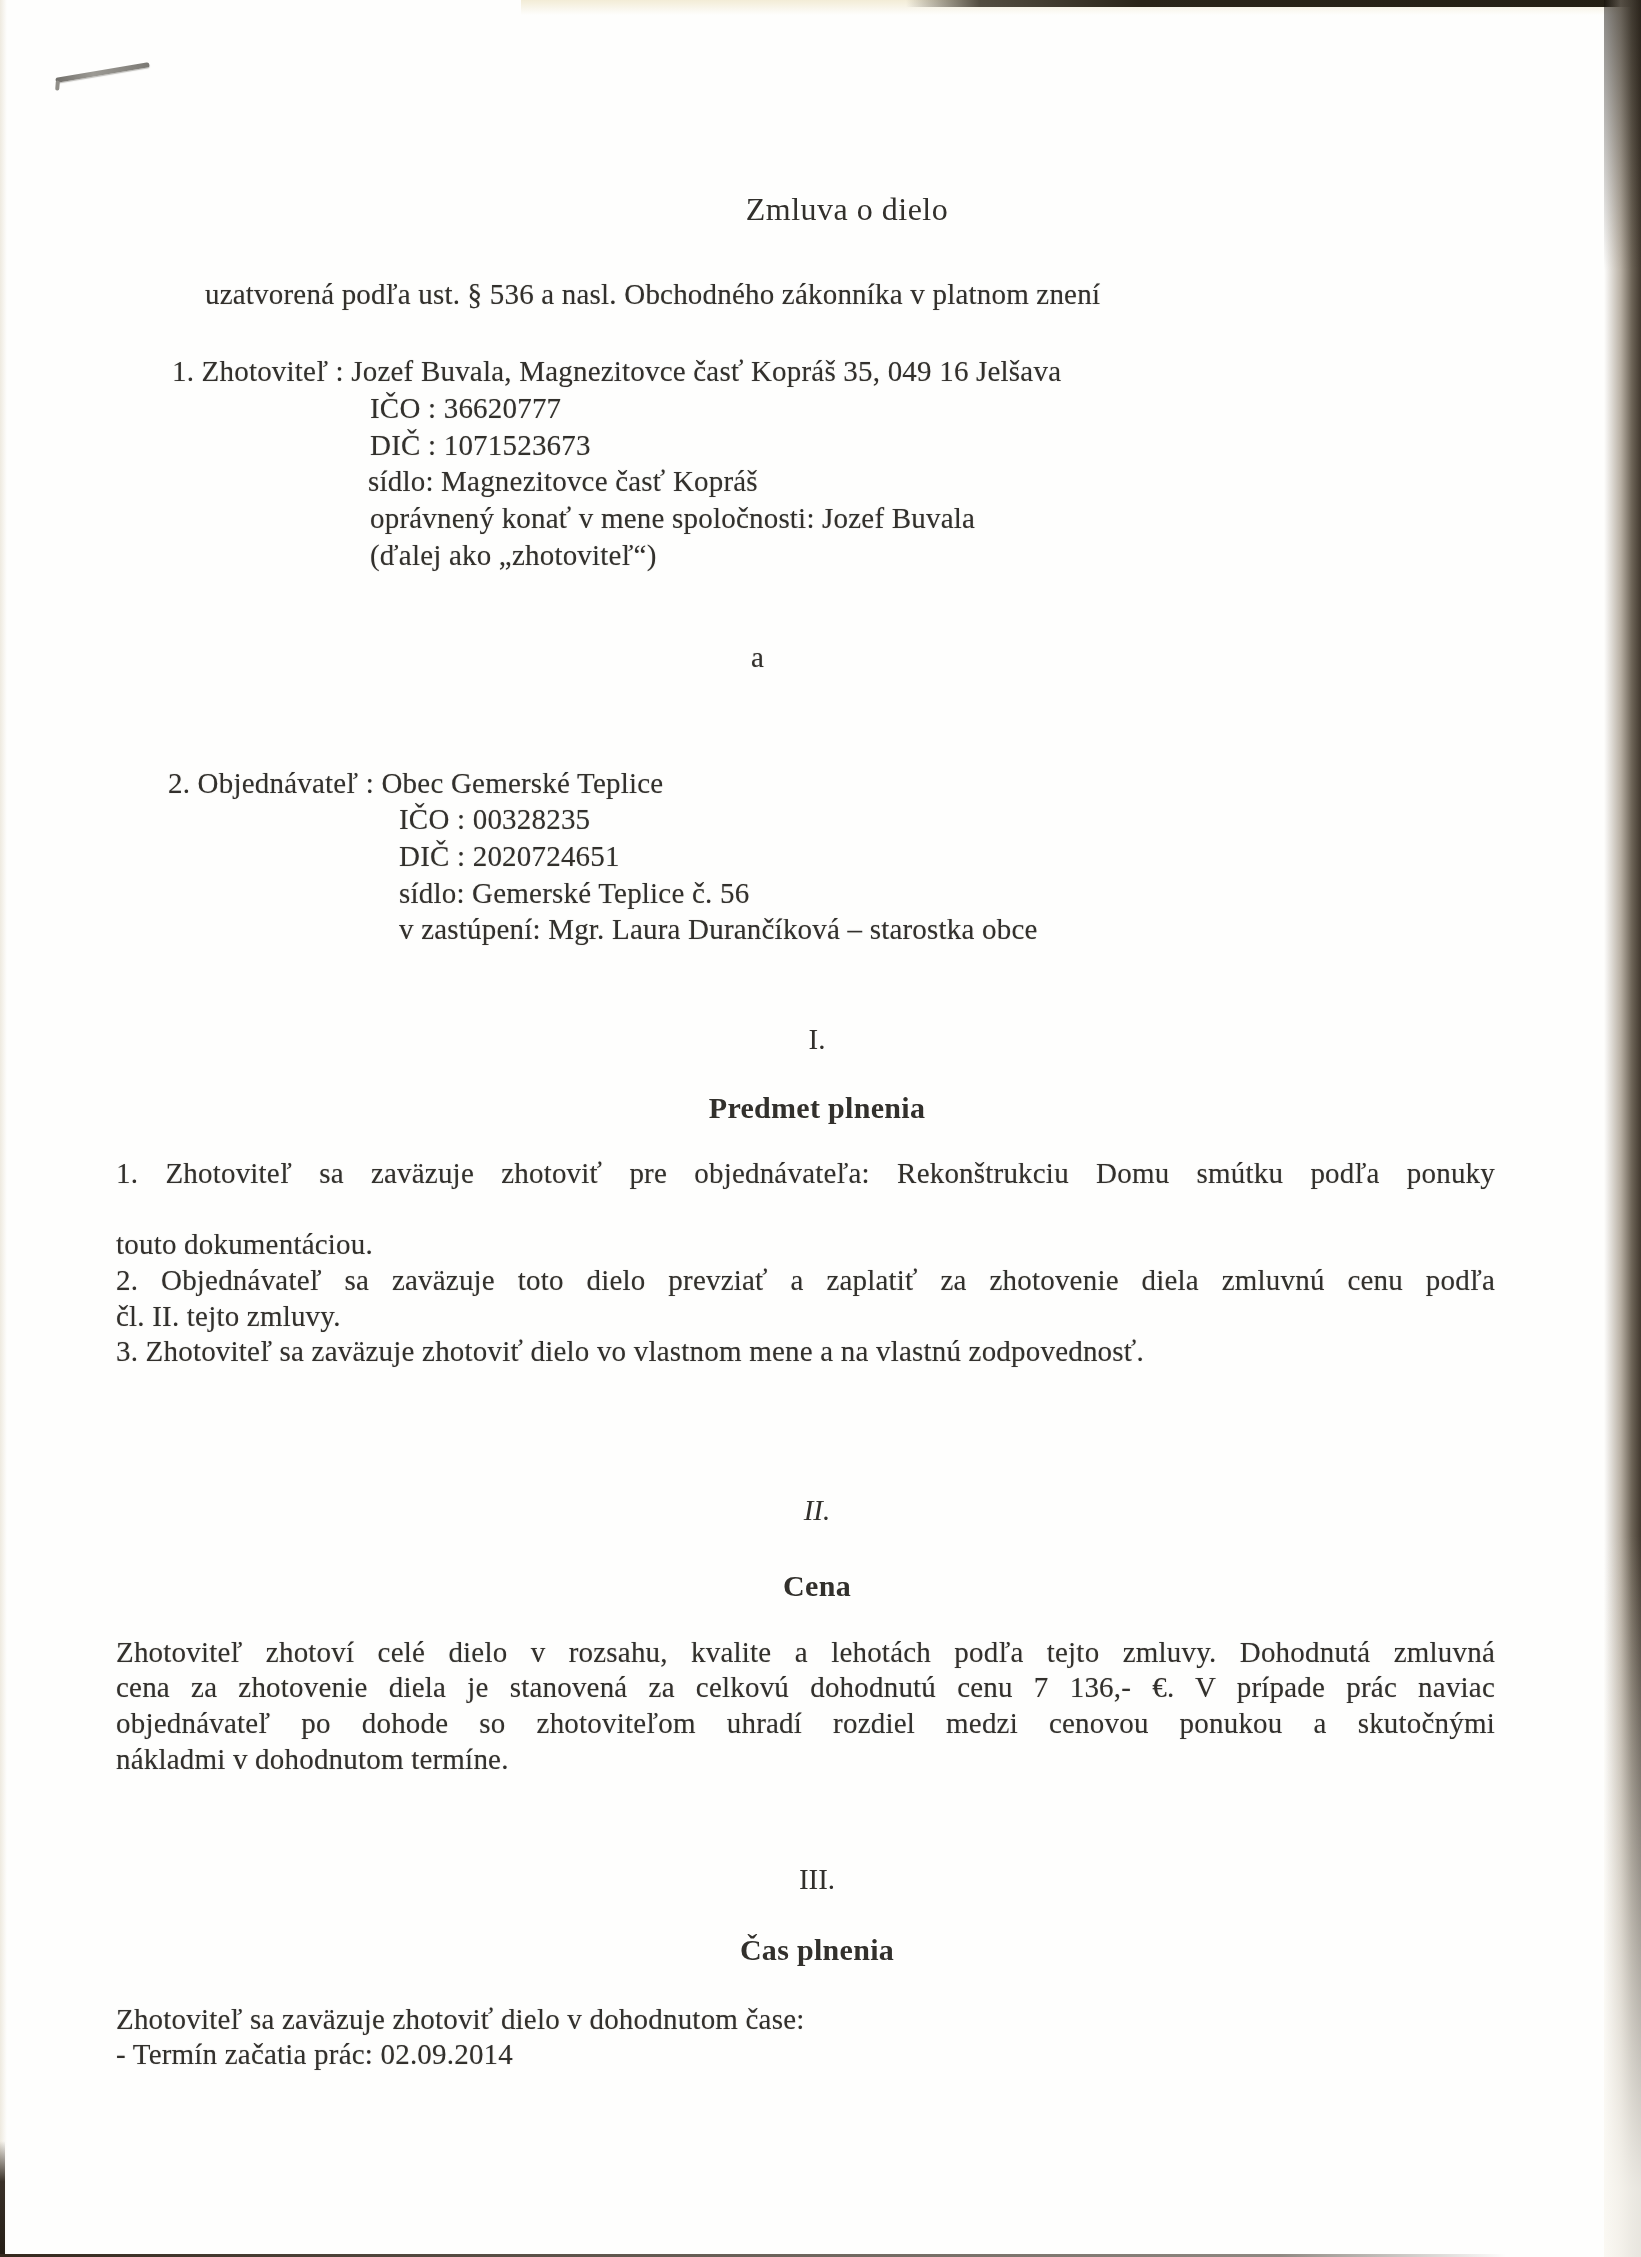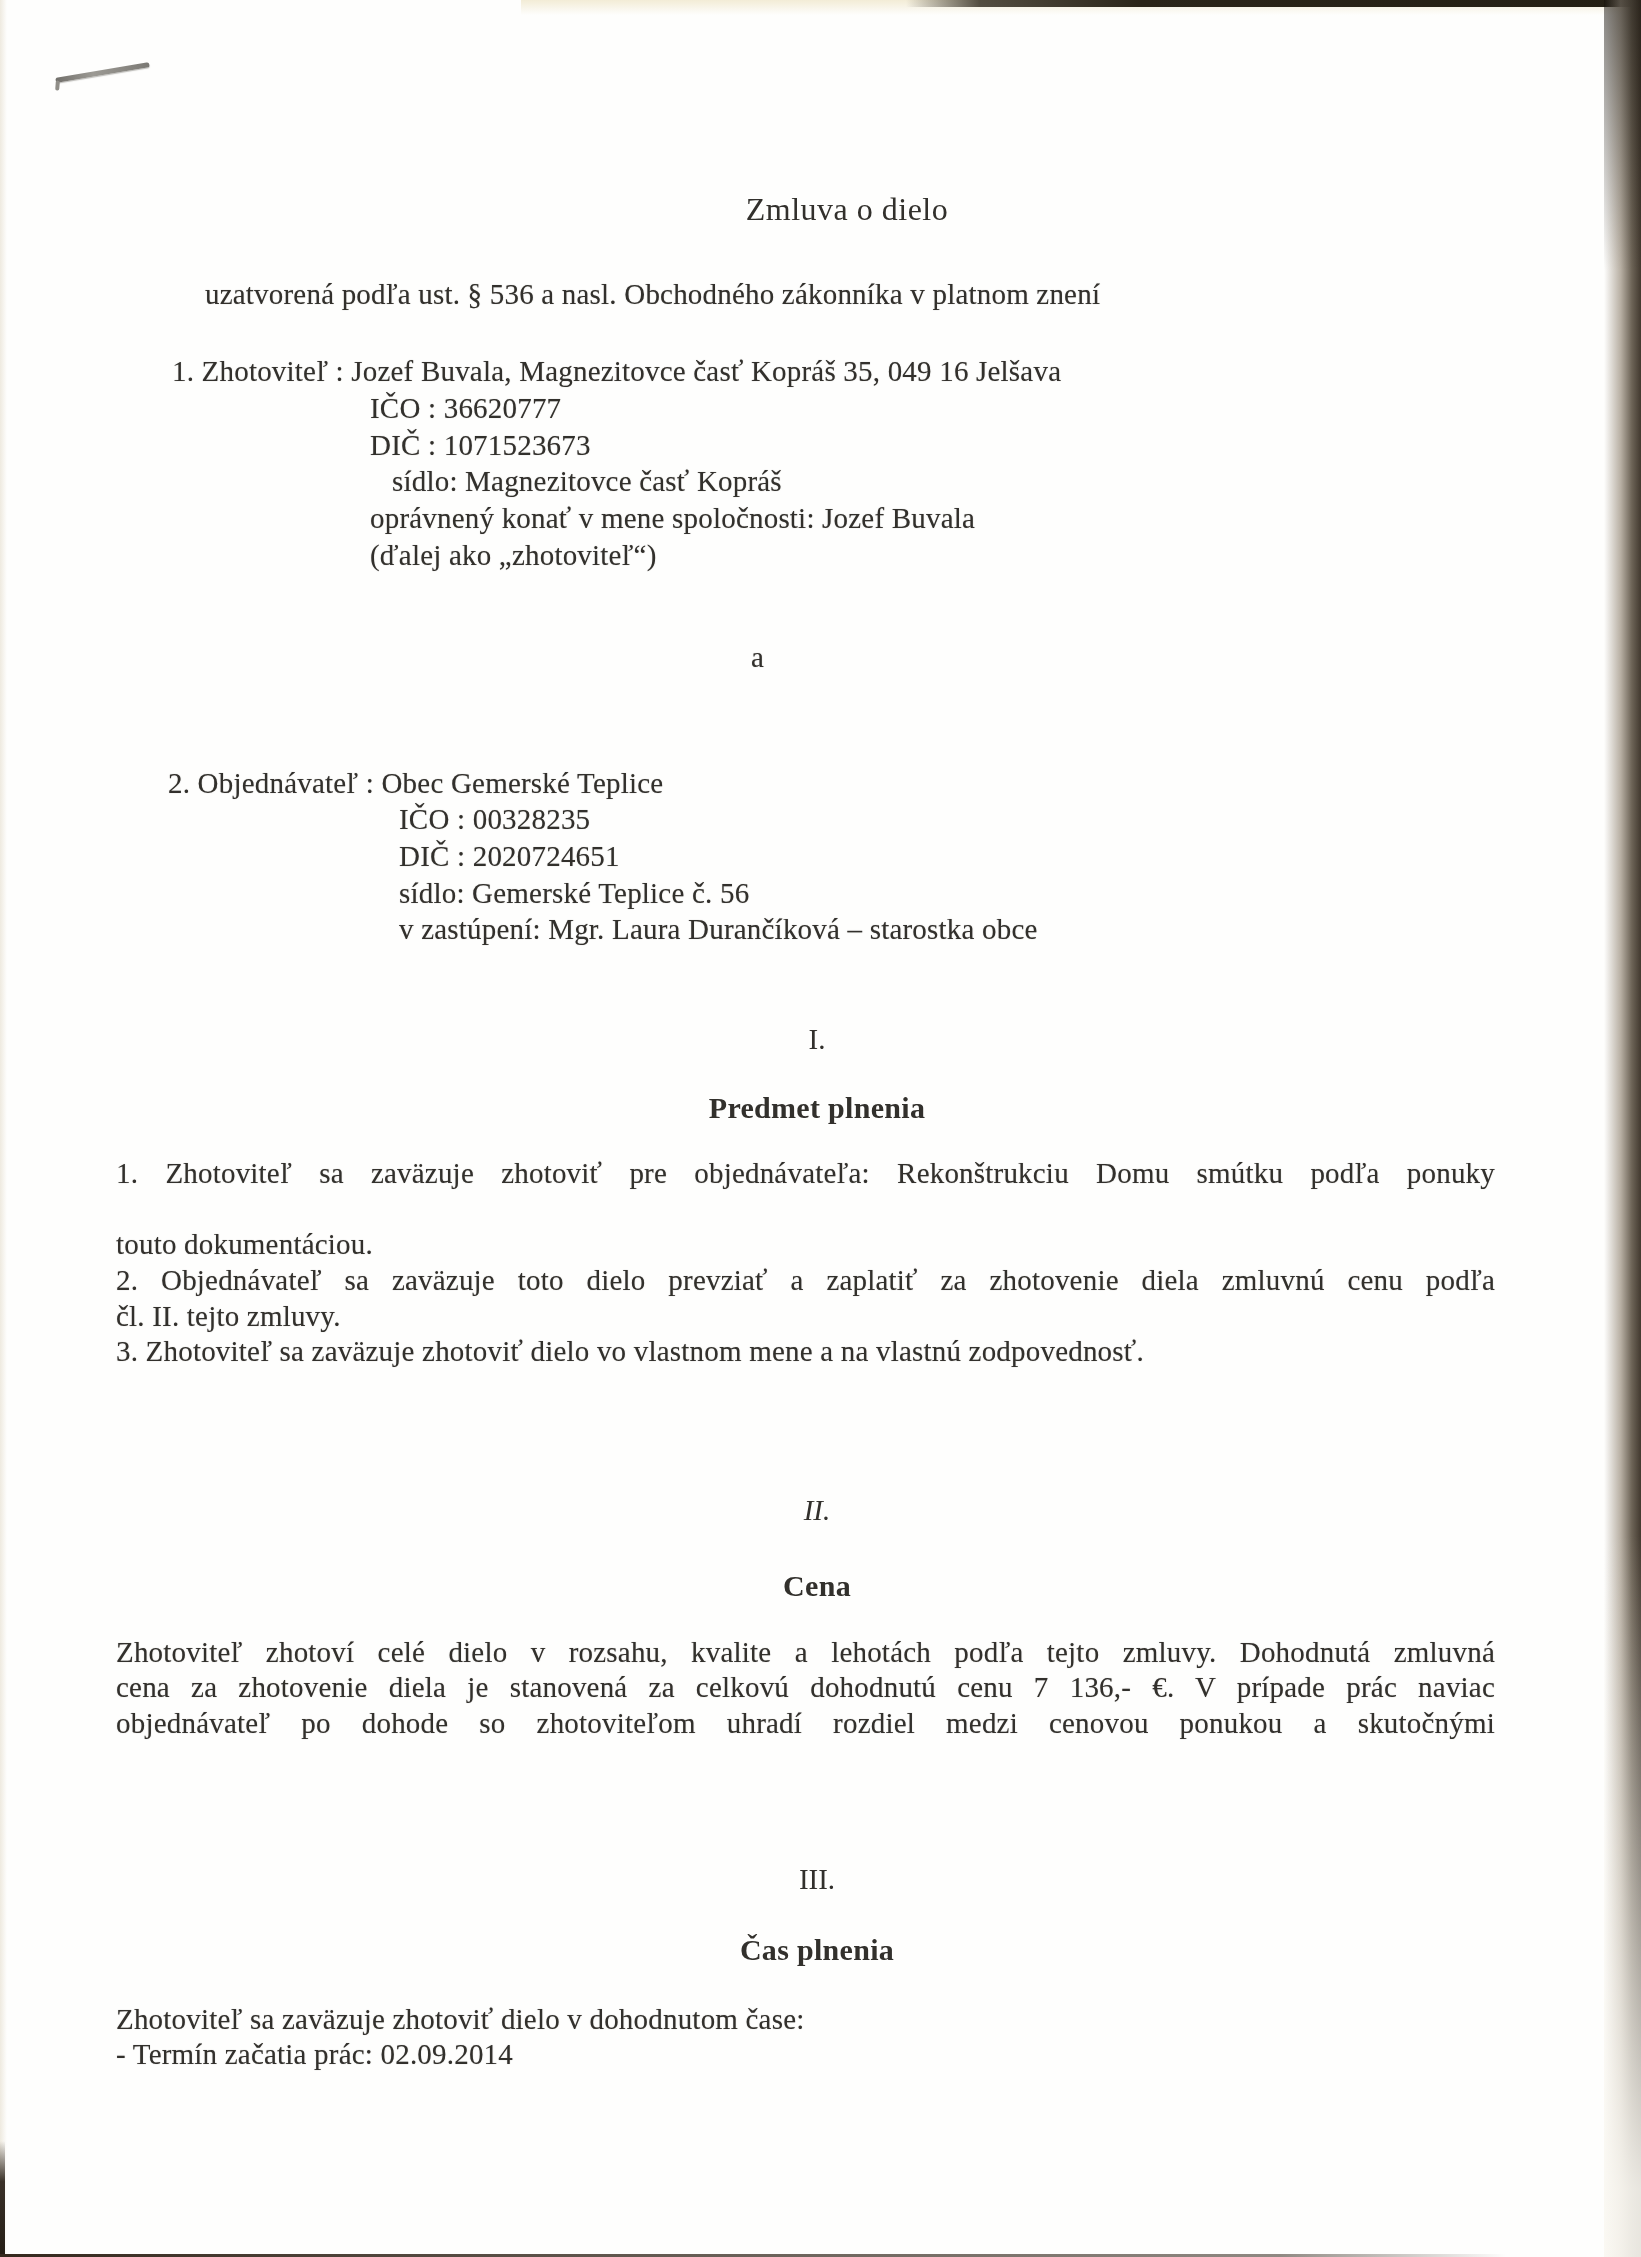--- a/index.html
+++ b/index.html
@@ -68,21 +68,21 @@
   <div class="edge-bottom"></div>
   <div class="pen-stroke"></div>
 
   <div class="center-wrap doc-title" style="top:191px;">Zmluva o dielo</div>
 
   <div class="txt" style="top:276px;left:205px;">uzatvorená podľa ust. § 536 a nasl. Obchodného zákonníka v platnom znení</div>
 
   <div class="txt" style="top:353px;left:172px;">1. Zhotoviteľ : Jozef Buvala, Magnezitovce časť Kopráš 35, 049 16  Jelšava</div>
   <div class="txt" style="top:390px;left:370px;font-family:Liberation Serif, serif;">IČO : 36620777</div>
   <div class="txt" style="top:427px;left:370px;">DIČ : 1071523673</div>
-  <div class="txt" style="top:463px;left:392px;">sídlo: Magnezitovce časť Kopráš</div>
+  <div class="txt" style="top:463px;left:368px;">sídlo: Magnezitovce časť Kopráš</div>
   <div class="txt" style="top:500px;left:370px;">oprávnený konať v mene spoločnosti: Jozef Buvala</div>
   <div class="txt" style="top:537px;left:370px;">(ďalej ako „zhotoviteľ“)</div>
 
   <div class="txt" style="top:639px;left:751px;">a</div>
 
   <div class="txt" style="top:765px;left:168px;">2. Objednávateľ : Obec Gemerské Teplice</div>
   <div class="txt" style="top:801px;left:399px;">IČO : 00328235</div>
   <div class="txt" style="top:838px;left:399px;">DIČ : 2020724651</div>
   <div class="txt" style="top:875px;left:399px;">sídlo: Gemerské Teplice č. 56</div>
   <div class="txt" style="top:911px;left:399px;">v zastúpení: Mgr. Laura Durančíková – starostka obce</div>
@@ -95,20 +95,21 @@
   <div class="pline just" style="top:1262px;">2. Objednávateľ sa zaväzuje toto dielo prevziať a zaplatiť za zhotovenie diela zmluvnú cenu podľa</div>
   <div class="pline" style="top:1298px;">čl. II. tejto zmluvy.</div>
   <div class="pline" style="top:1333px;">3.  Zhotoviteľ sa zaväzuje zhotoviť dielo vo vlastnom mene a na vlastnú zodpovednosť.</div>
 
   <div class="center-wrap sec-num" style="top:1494px;font-style:italic;">II.</div>
   <div class="center-wrap sec-head" style="top:1569px;">Cena</div>
 
   <div class="pline just" style="top:1634px;">Zhotoviteľ zhotoví celé dielo v rozsahu, kvalite a lehotách podľa tejto zmluvy. Dohodnutá zmluvná</div>
   <div class="pline just" style="top:1669px;">cena za zhotovenie diela je stanovená za celkovú dohodnutú cenu   7 136,-  €. V prípade prác naviac</div>
   <div class="pline just" style="top:1705px;">objednávateľ po dohode so zhotoviteľom uhradí rozdiel medzi cenovou ponukou a skutočnými</div>
+  <div class="pline" style="top:1741px;">nákladmi v dohodnutom termíne.</div>
 
   <div class="center-wrap sec-num" style="top:1863px;">III.</div>
   <div class="center-wrap sec-head" style="top:1933px;">Čas plnenia</div>
 
   <div class="pline" style="top:2001px;">Zhotoviteľ sa zaväzuje zhotoviť dielo v dohodnutom čase:</div>
   <div class="pline" style="top:2036px;">- Termín začatia prác: 02.09.2014</div>
 
 </div>
 
 

